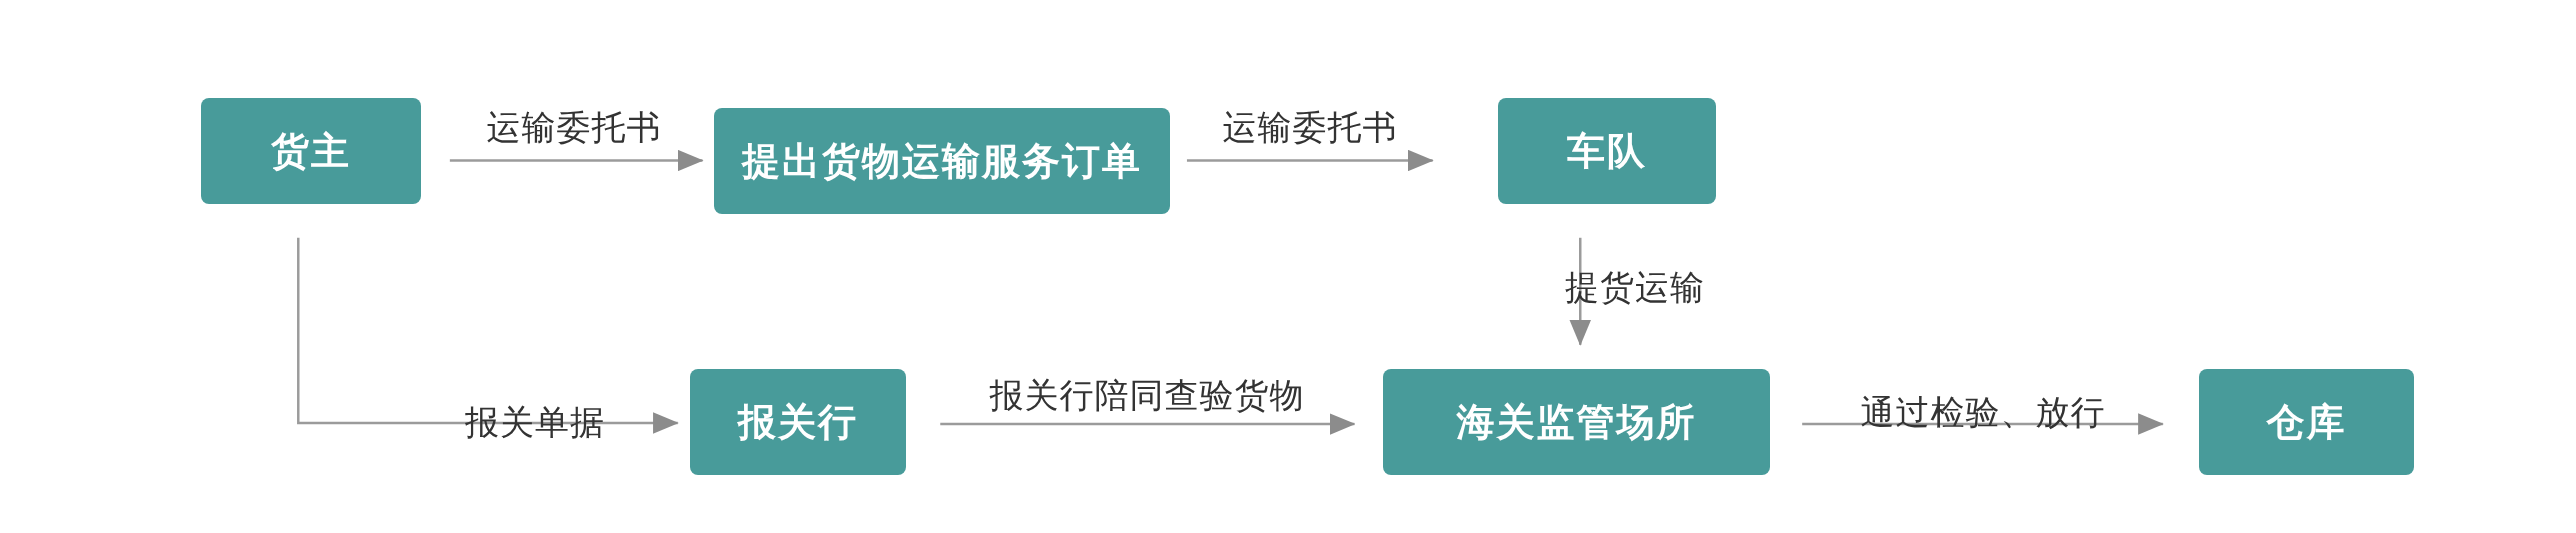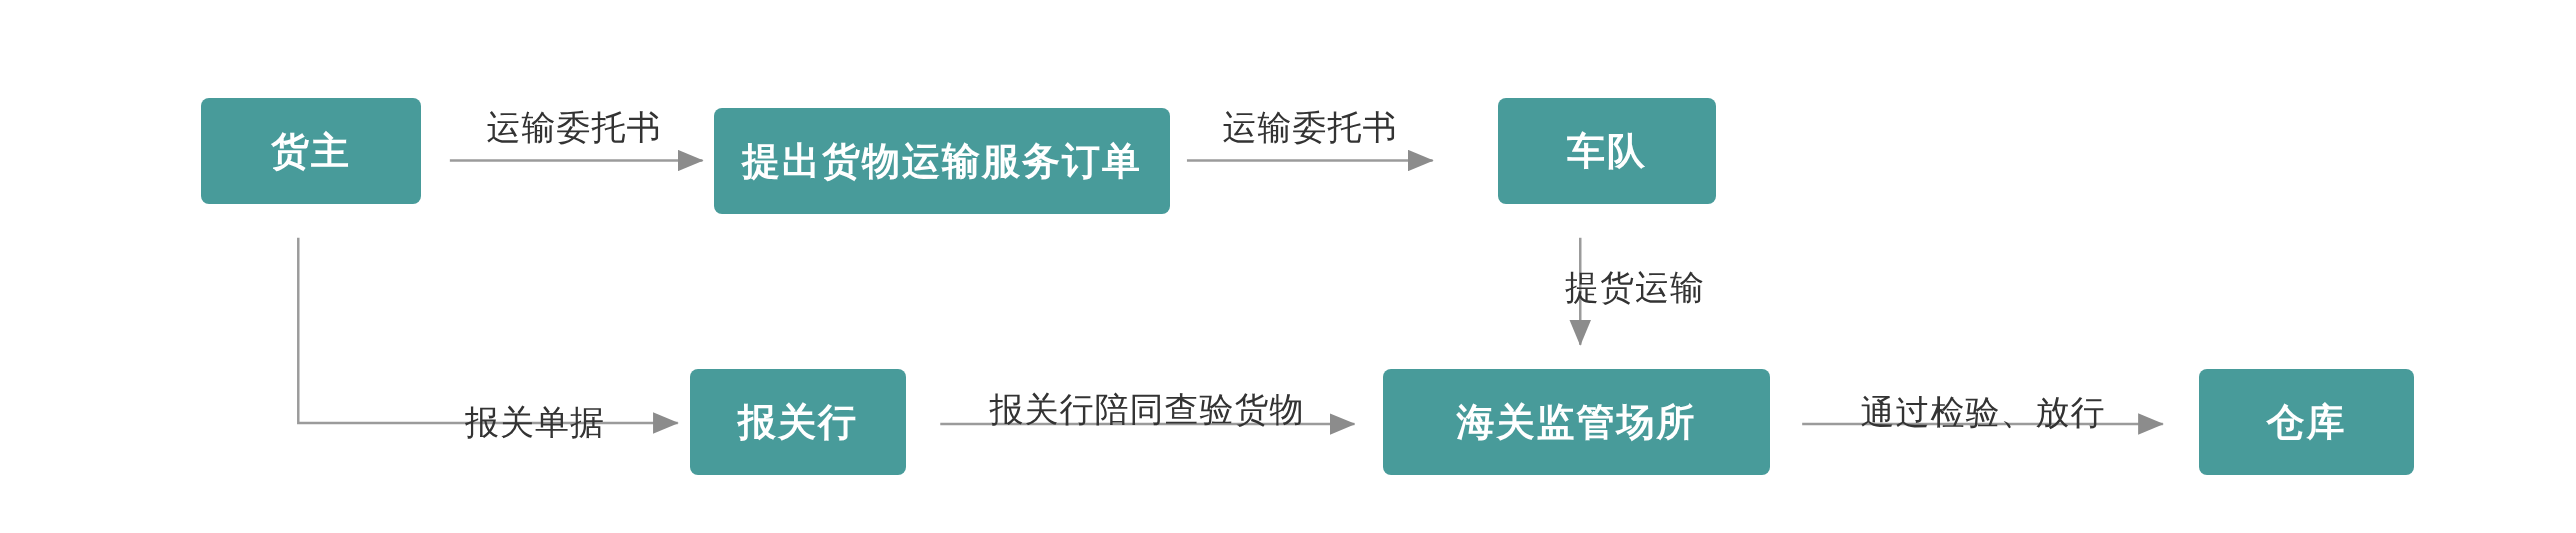--- a/index.html
+++ b/index.html
@@ -98,17 +98,17 @@
     <span>仓库</span>
   </div>
   <div class="node" style="left:1383px;top:369px;width:387px;height:106px;">
     <span>海关监管场所</span>
   </div>
 
   <div class="edge-label" style="left:574px;top:128px;">运输委托书</div>
   <div class="edge-label" style="left:1310px;top:128px;">运输委托书</div>
   <div class="edge-label left-anchored" style="left:1552px;top:288px;margin-left:13px;">提货运输</div>
   <div class="edge-label" style="left:535px;top:389px;margin-top:34px;">报关单据</div>
-  <div class="edge-label" style="left:1147px;top:410px;font-family:Liberation Mono, monospace;">报关行陪同查验货物</div>
+  <div class="edge-label" style="left:1147px;top:396px;font-family:Liberation Mono, monospace;">报关行陪同查验货物</div>
   <div class="edge-label" style="left:1983px;top:390px;margin-top:23px;">通过检验、放行</div>
 
 </div>
 
 
 </body></html>

